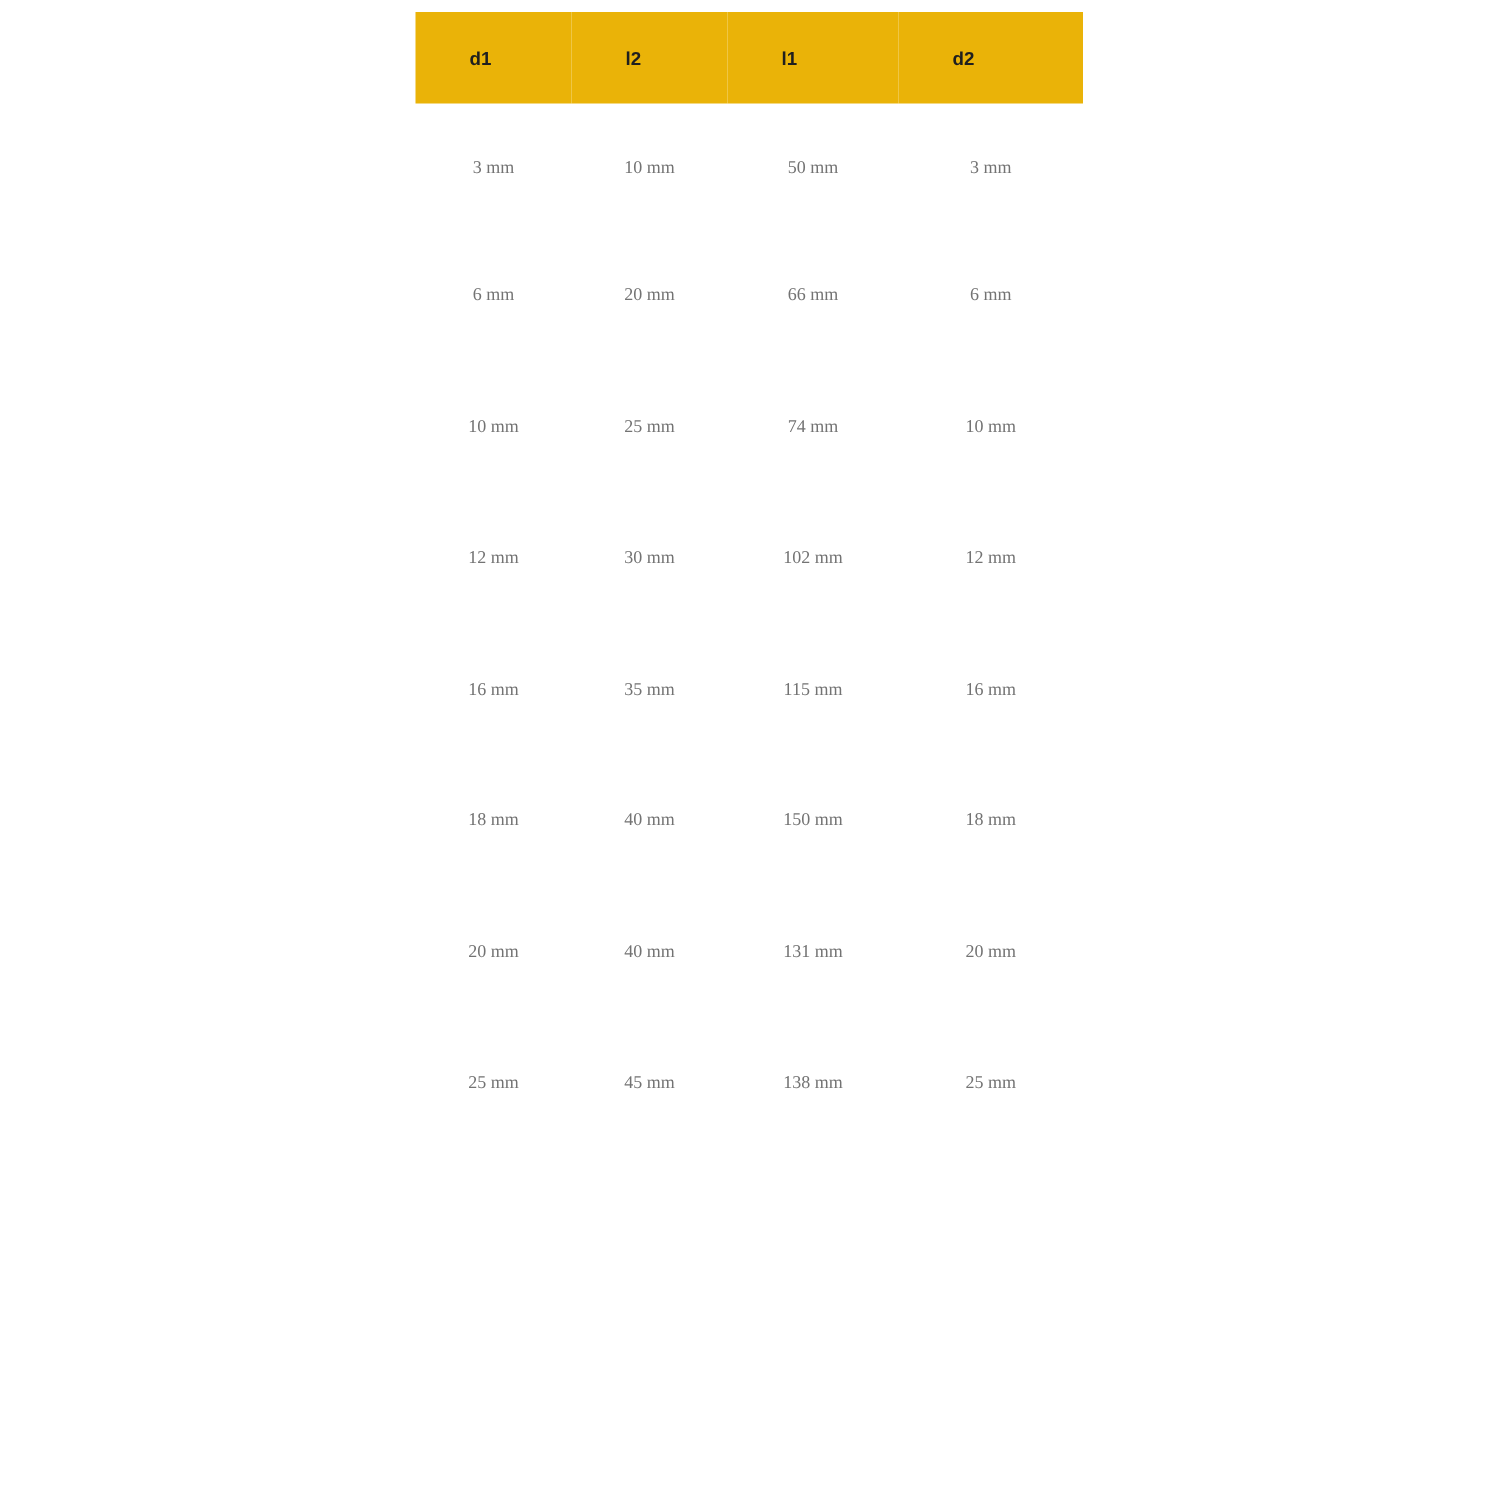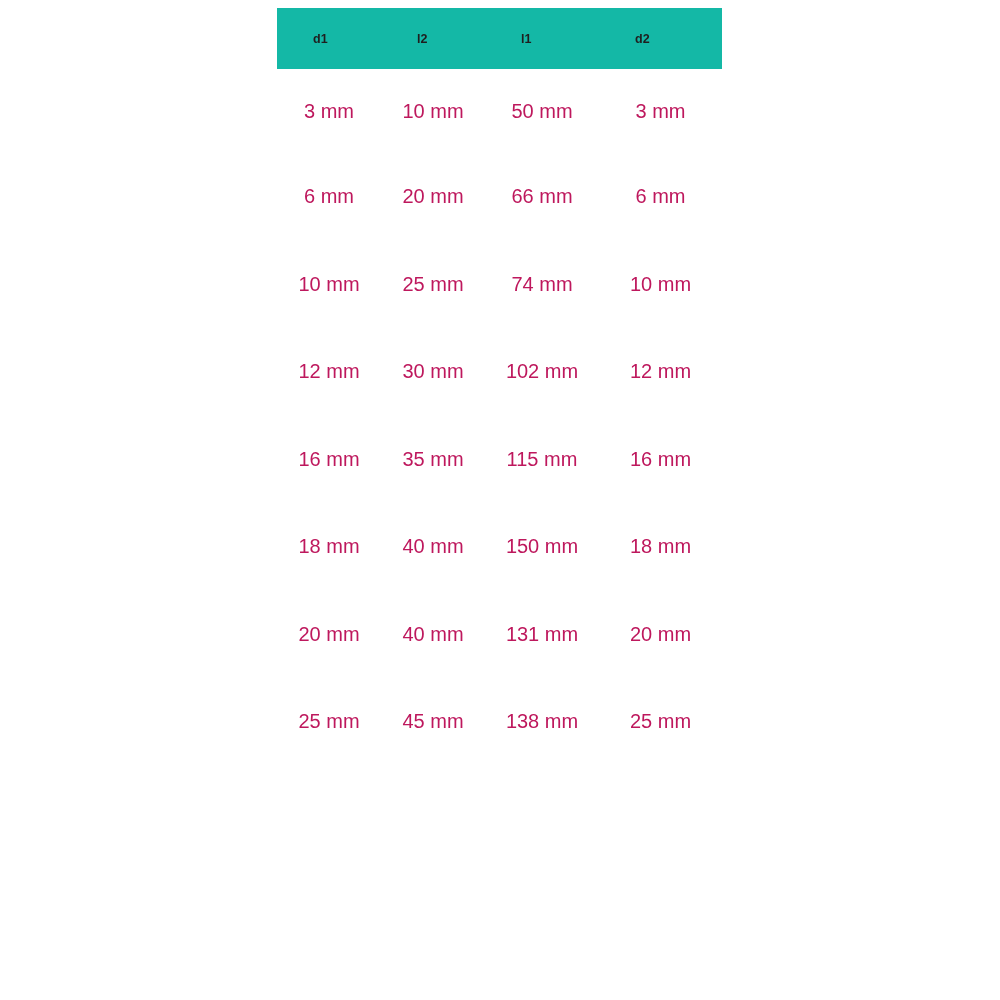--- a/index.html
+++ b/index.html
@@ -23,21 +23,21 @@
     width: 445px;
   }
 
   table.spec-table {
     width: 445px;
     border-collapse: collapse;
     table-layout: fixed;
   }
 
   table.spec-table thead tr {
-    background: #14b8a6;
+    background: #eab308;
   }
 
   table.spec-table thead th {
     height: 61px;
     padding: 0 0 0 36px;
     margin: 0;
     text-align: left;
     vertical-align: middle;
     font-size: 12.5px;
     font-weight: 700;
@@ -46,26 +46,27 @@
     border: none;
     box-sizing: border-box;
   }
 
   table.spec-table tbody td {
     height: 87.5px;
     padding: 0;
     margin: 0;
     text-align: center;
     vertical-align: middle;
-    font-size: 20px;
+    font-size: 12px;
     font-weight: 400;
-    color: #be185d;
+    color: #737373;
     border: none;
     box-sizing: border-box;
     white-space: nowrap;
+    font-family: Liberation Serif, serif;
   }
 
   
   col.c0 { width: 104px; }
   col.c1 { width: 104px; }
   col.c2 { width: 114px; }
   col.c3 { width: 123px; }
 
   
   table.spec-table tbody tr:first-child td { height: 84px; }

